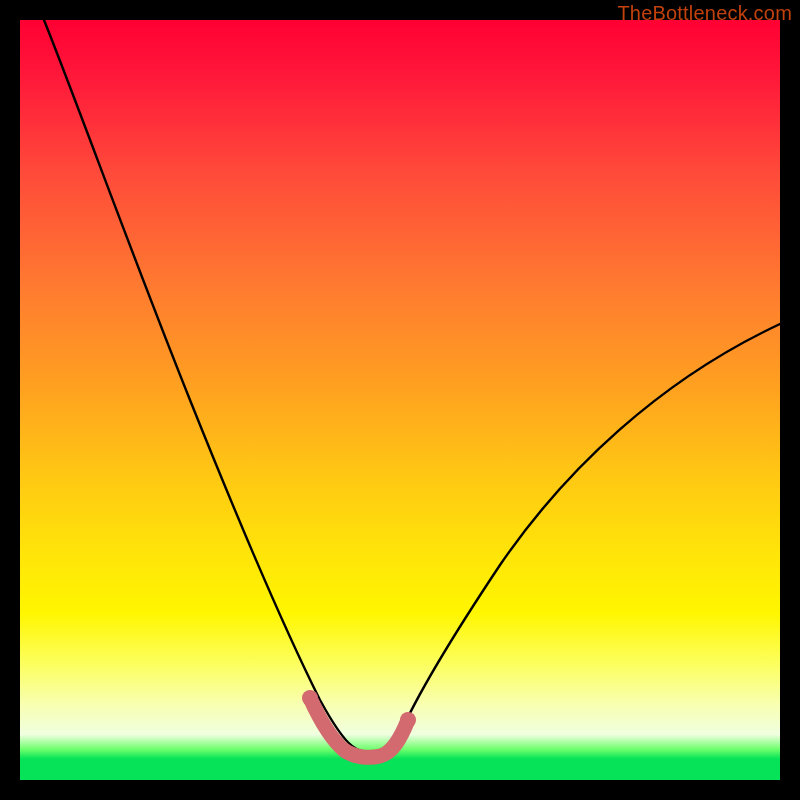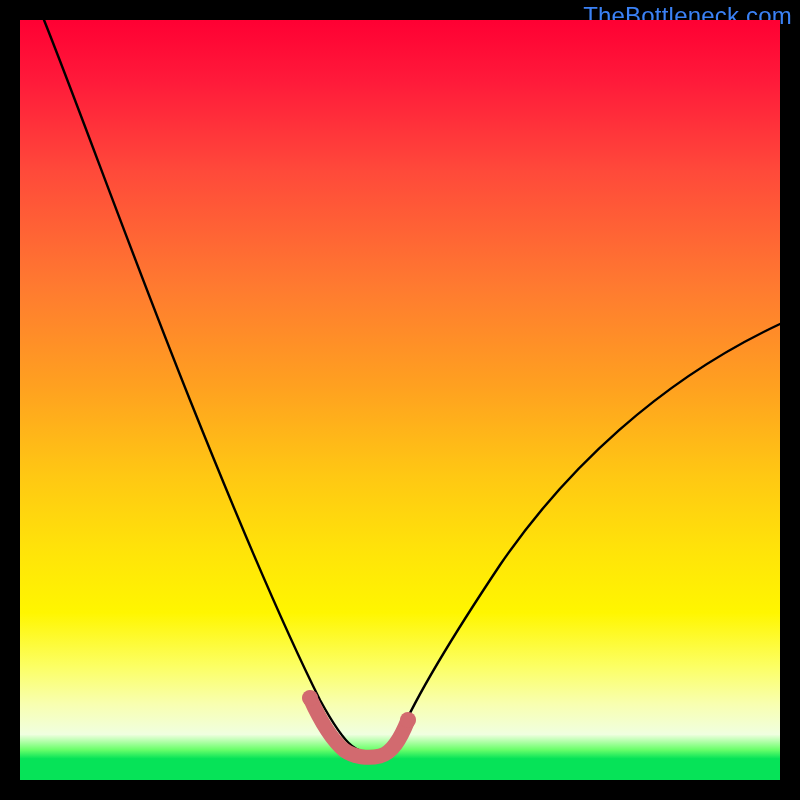--- a/index.html
+++ b/index.html
@@ -38,22 +38,22 @@
       #f0ffe0 94%,
       #6bff6b 96%,
       #06e358 97.2%,
       #06e358 100%
     );
   }
   .watermark {
     position: absolute;
     top: 2px;
     right: 8px;
-    color: #3b82f6;
-    font-size: 24px;
+    color: #c2410c;
+    font-size: 20px;
     letter-spacing: 0.2px;
     font-weight: 400;
     user-select: none;
   }
   svg.curve {
     position: absolute;
     left: 0;
     top: 0;
     width: 760px;
     height: 760px;

